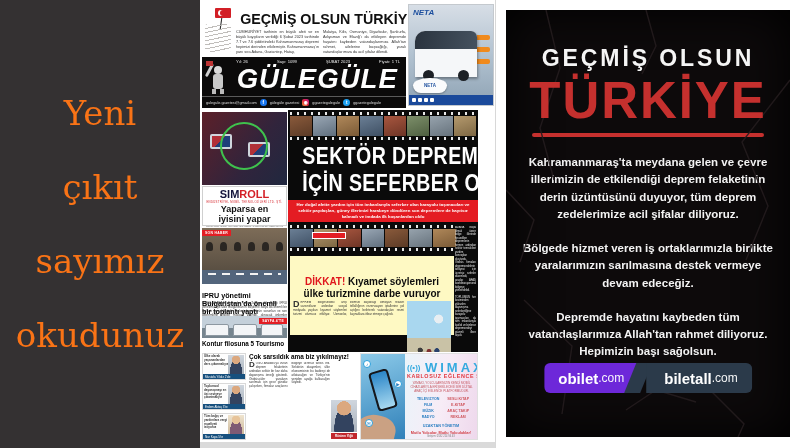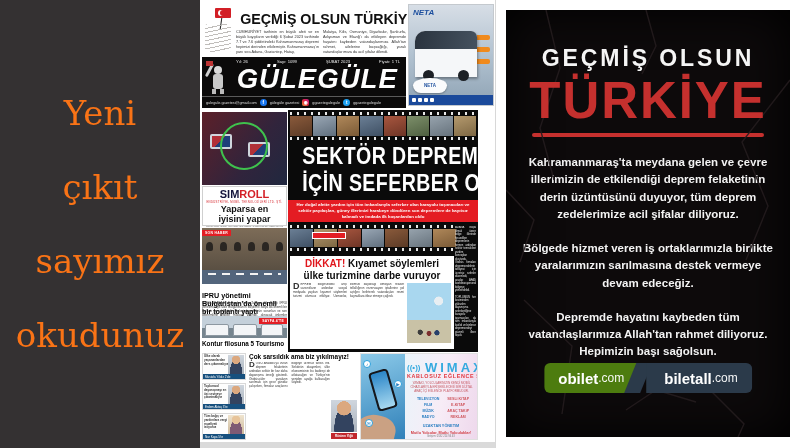--- a/index.html
+++ b/index.html
@@ -127,21 +127,21 @@
   .mini-red { position:absolute; left:24px; top:122px; width:34px; height:7px; background:#e31e24; border:1px solid #fff; }
   .main-headline { position:absolute; top:33px; left:0; right:0; text-align:center; color:#fff;
     font-weight:bold; font-size:23px; line-height:27px; transform:scaleX(.85); letter-spacing:.5px; white-space:nowrap; }
   .red-strip { position:absolute; top:90px; left:0; right:0; height:22px; background:#e41c23; color:#fff;
     font-weight:bold; font-size:4.4px; line-height:1.35; text-align:center; padding:2px 5px; }
   .fs1 { top:2px; left:2px; right:2px; }
   .fs2 { top:115px; left:2px; width:166px; }
   .side-col { position:absolute; top:116px; right:2px; bottom:3px; width:21px; color:#e9e9e9;
     font-size:2.7px; line-height:1.3; text-align:justify; overflow:hidden; }
   .side-col p + p { margin-top:3px; }
-  .white-inset { position:absolute; left:2px; top:146px; width:164px; height:93px; background:#ffffff; padding:2px 3px; }
+  .white-inset { position:absolute; left:2px; top:146px; width:164px; height:79px; background:#fef9c3; padding:20px 3px; }
   .att-headline { text-align:center; font-weight:bold; font-size:10.5px; line-height:11.5px; transform:scaleX(.95); white-space:nowrap; color:#0d0d0d; }
   .att-headline .red { color:#e0161c; }
   .att-body { display:flex; gap:3px; margin-top:2px; height:62px; overflow:hidden; }
   .att-text { flex:1; column-count:2; column-gap:3px; font-size:3px; line-height:1.3; text-align:justify; color:#333; }
   .att-text::first-letter { font-size:9px; font-weight:bold; float:left; line-height:7px; padding-right:1px; }
   .att-photo { width:44px; height:60px; background:
       radial-gradient(circle at 72% 30%, #e8eef2 0 8%, rgba(0,0,0,0) 9%),
       radial-gradient(circle at 30% 82%, #3c3c3c 0 4%, rgba(0,0,0,0) 5%),
       radial-gradient(circle at 50% 84%, #7c2f2f 0 4%, rgba(0,0,0,0) 5%),
       radial-gradient(circle at 68% 83%, #28406b 0 4%, rgba(0,0,0,0) 5%),
@@ -174,21 +174,21 @@
   .panel-right { position:absolute; left:9px; top:10px; width:284px; height:427px; background:#0d0a0b;
     box-shadow: inset 0 0 50px #000; overflow:hidden; text-align:center; }
   .cracks { position:absolute; inset:0; }
   .rp-title-top { margin-top:34px; color:#f5f5f5; font-weight:bold; font-size:24px; letter-spacing:3px; transform:scaleX(.96); white-space:nowrap; }
   .rp-title-main { margin-top:2px; color:#c5302e; font-weight:bold; font-size:52px; line-height:52px; letter-spacing:2px; transform:scaleX(.98); white-space:nowrap; }
   .rp-underline { width:232px; height:4px; background:#c5302e; margin:7px auto 0; border-radius:2px; }
   .rp-par { width:252px; margin:17px auto 0; color:#f3f3f3; font-weight:bold; font-size:11.5px; line-height:1.5; }
   .rp-par:first-of-type { margin-top:28px; }
   .brand-badge { position:absolute; left:50%; transform:translateX(-50%); bottom:44px; display:flex; height:30px;
     border-radius:6px; overflow:hidden; }
-  .bb-left { background:#4d7c0f; color:#fff; display:flex; align-items:baseline; padding:0 14px 0 14px; align-items:center; }
+  .bb-left { background:#6d28d9; color:#fff; display:flex; align-items:baseline; padding:0 14px 0 14px; align-items:center; }
   .bb-right { background:#2b3a4a; color:#fff; display:flex; align-items:center; padding:0 14px 0 18px; position:relative; }
   .bb-divider { width:16px; background:#2b3a4a; transform:skewX(-22deg); margin-left:-8px; }
   .bb-name { font-weight:bold; font-size:15px; }
   .bb-tld { font-size:12px; opacity:.95; }
 </style>
 </head>
 <body>
 
 <div id="stage">
 

